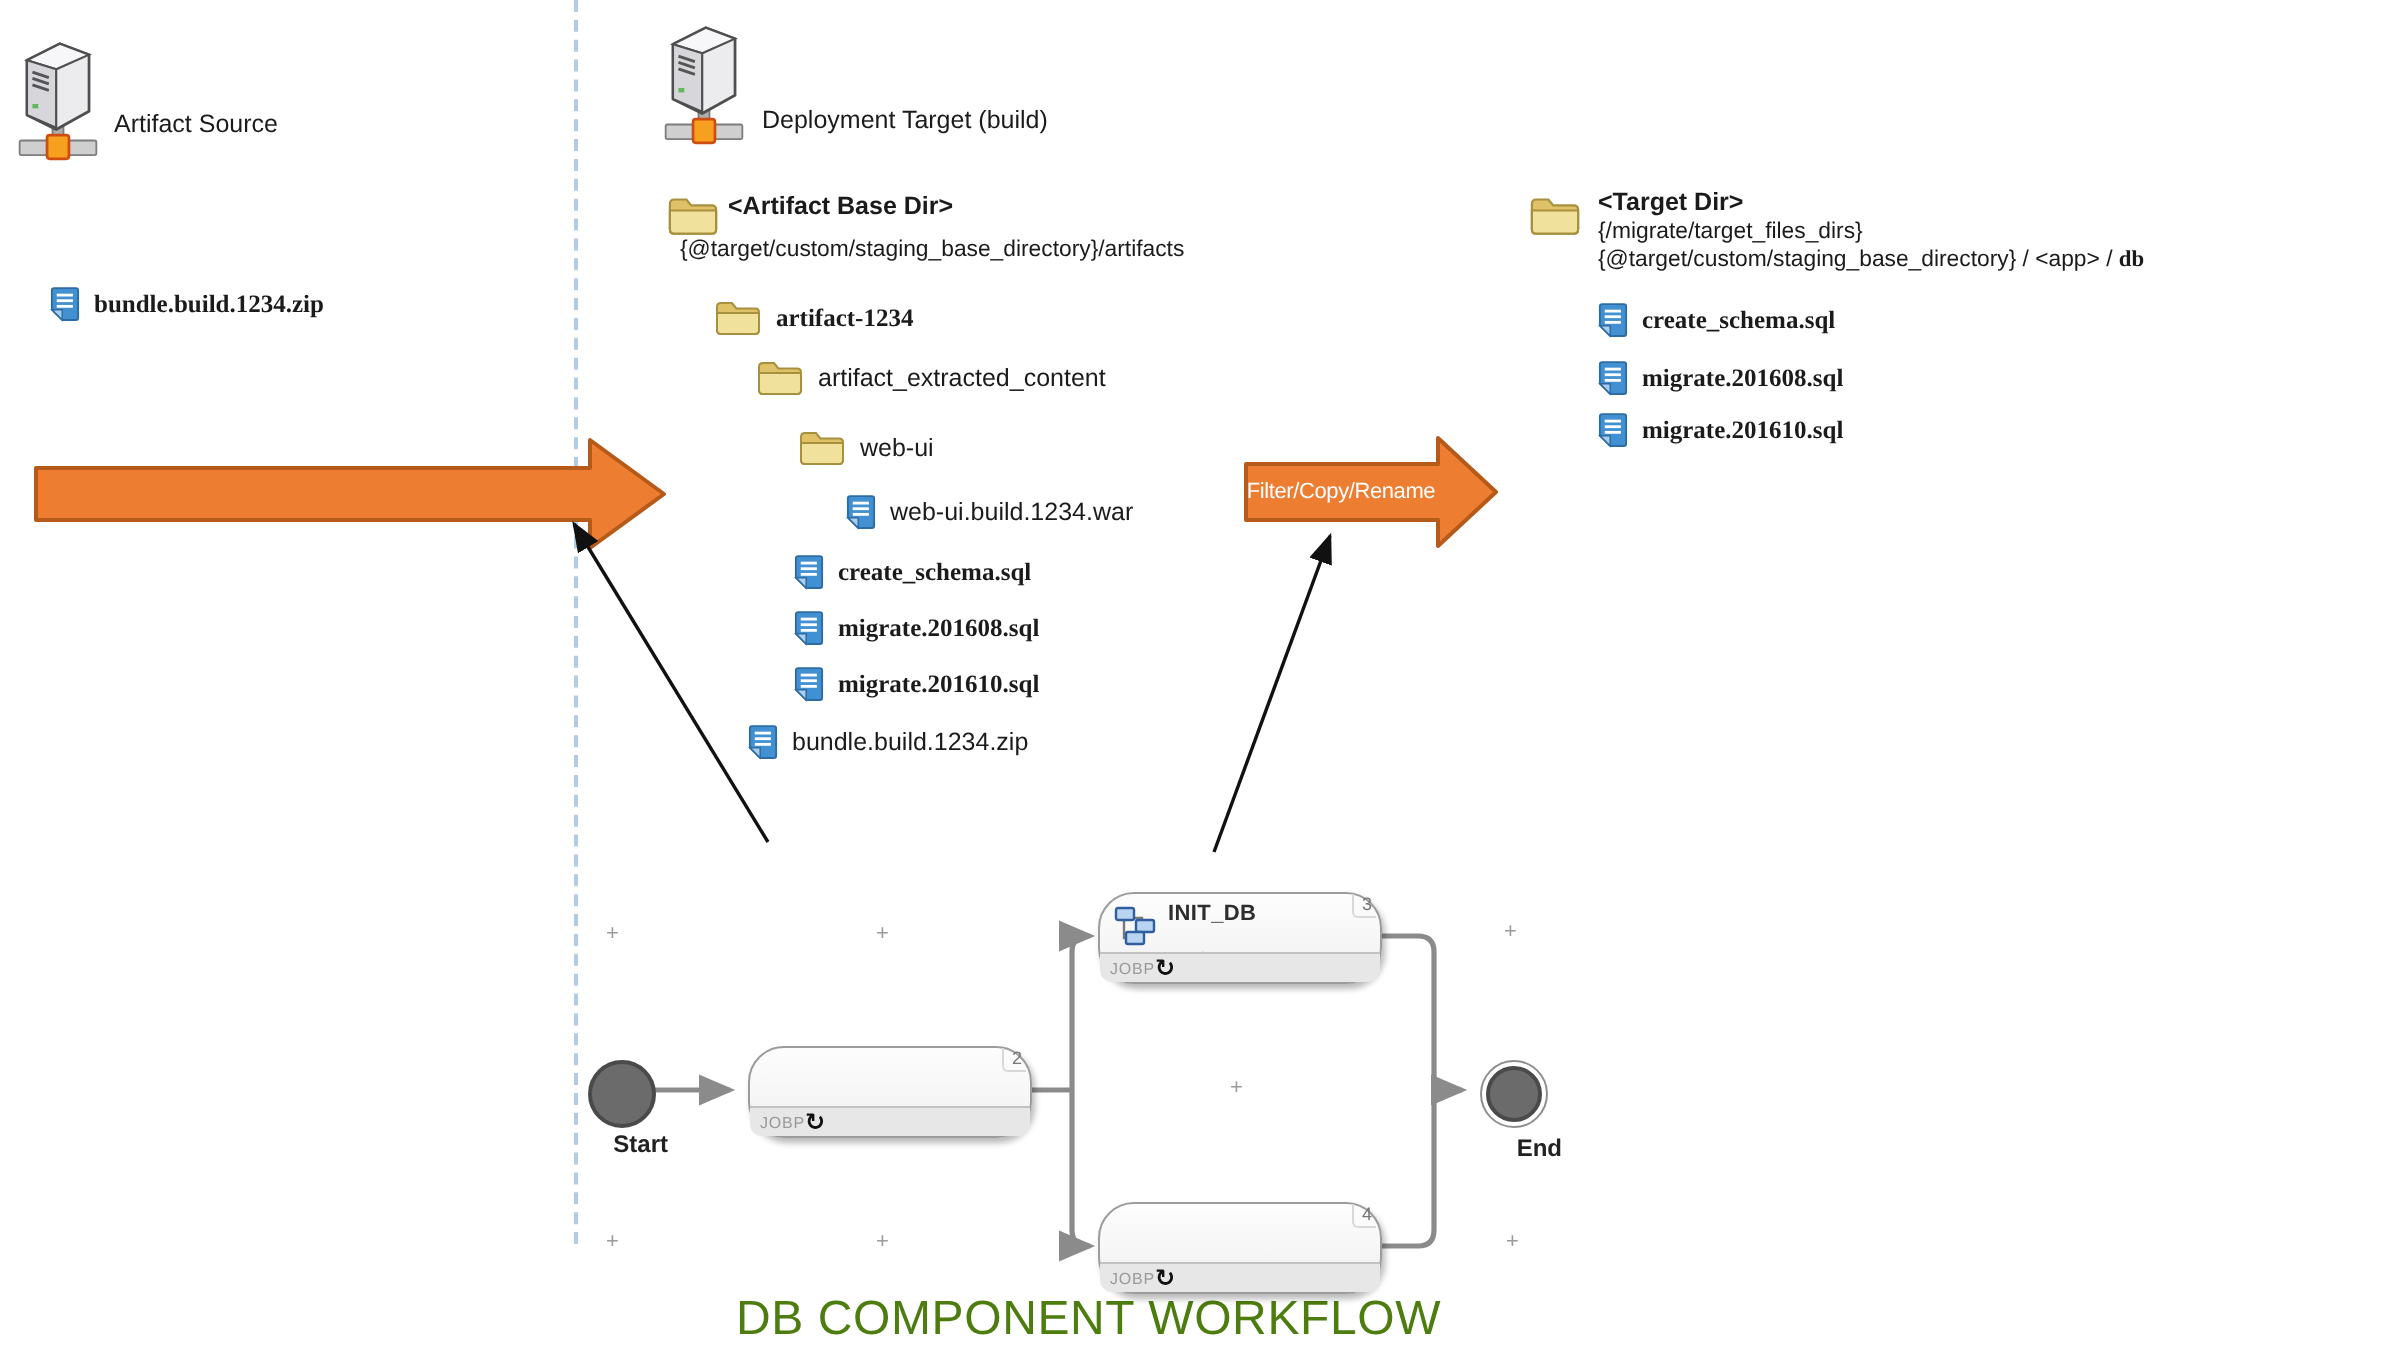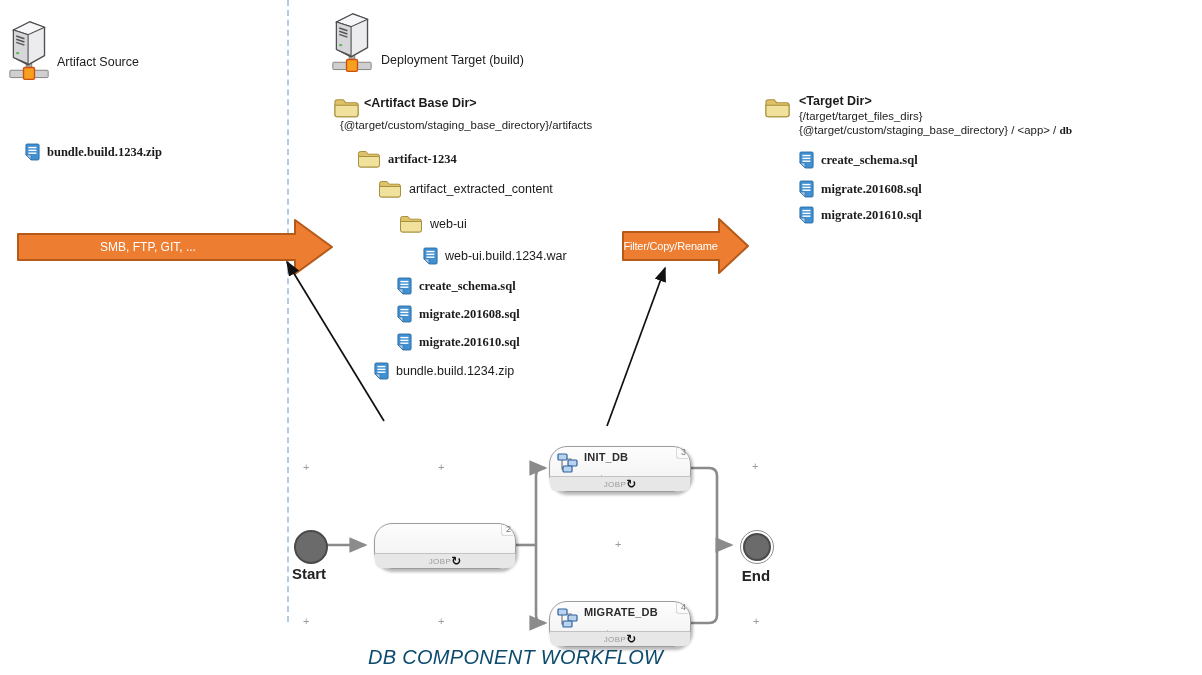--- a/index.html
+++ b/index.html
@@ -19,30 +19,30 @@
   .node{position:absolute;width:140px;height:44px;border:1px solid #9c9c9c;border-radius:18px;
         background:linear-gradient(#fdfdfd,#f0f0f0);box-shadow:1.5px 2.5px 3px rgba(0,0,0,.28);z-index:2;}
   .node-body{display:flex;gap:6px;padding:4px 6px 0 6px;}
   .node-icon{width:22px;height:22px;margin-top:1px;flex:0 0 auto;}
   .node-title{font-size:11px;font-weight:700;color:#2d2d2d;letter-spacing:.2px;line-height:12px;}
   .node-sub{font-size:8.5px;color:#979797;margin-top:11px;text-align:center;}
   .node-num{position:absolute;top:0;right:2px;font-size:9px;color:#777;padding:0 2px 1px 4px;
             border-left:1px solid #d8d8d8;border-bottom:1px solid #d8d8d8;border-radius:0 0 0 3px;}
   .node-footer{position:absolute;left:0;right:0;bottom:0;height:14px;background:#e7e7e7;
                border-top:1px solid #c2c2c2;border-radius:0 0 6px 6px;display:flex;
-               justify-content:center;align-items:center;padding:0 5px;}
+               justify-content:flex-start;align-items:center;padding:0 5px;}
   .node-type{font-size:8px;color:#9a9a9a;letter-spacing:.4px;}
   .refresh{font-size:12px;font-weight:700;color:#111;line-height:10px;font-family:"DejaVu Sans", sans-serif;}
   .terminal{position:absolute;border-radius:50%;background:#6b6b6b;border:2px solid #4a4a4a;z-index:2;}
   .terminal-ring{position:absolute;border-radius:50%;border:1.5px solid #8f8f8f;background:#fff;
                  display:flex;align-items:center;justify-content:center;z-index:2;}
   .terminal-inner{width:24px;height:24px;border-radius:50%;background:#6b6b6b;border:2px solid #4a4a4a;}
-  .terminal-label{position:absolute;width:50px;text-align:center;font-size:15px;font-weight:700;color:#222;z-index:2;}
+  .terminal-label{position:absolute;width:50px;text-align:right;font-size:12px;font-weight:700;color:#222;z-index:2;}
   .plus{position:absolute;font-size:11px;color:#9b9b9b;line-height:11px;z-index:0;}
-  .wf-title{position:absolute;left:368px;top:646px;font-size:20px;color:#0c4a6e;letter-spacing:.3px;white-space:nowrap;font-style:italic;}
+  .wf-title{position:absolute;left:368px;top:646px;font-size:24px;color:#4d7c0f;letter-spacing:.3px;white-space:nowrap;}
   svg.overlay{position:absolute;left:0;top:0;pointer-events:none;}
 </style>
 </head>
 <body>
 
 <svg width="0" height="0" style="position:absolute" aria-hidden="true">
   <defs>
     <symbol id="sym-folder" viewBox="0 0 24 20">
       <path d="M1.5 4.5 Q1.5 2.5 3.5 2.5 L9 2.5 L11.2 5.2 L20.5 5.2 Q22.5 5.2 22.5 7.2 L22.5 16 Q22.5 18 20.5 18 L3.5 18 Q1.5 18 1.5 16 Z" fill="#dfc167" stroke="#a8913e" stroke-width="1"></path>
       <path d="M1.5 7.5 L22.5 7.5 L22.5 16 Q22.5 18 20.5 18 L3.5 18 Q1.5 18 1.5 16 Z" fill="#f0e29c" stroke="#a8913e" stroke-width="1"></path>
@@ -148,21 +148,21 @@
     <svg class="icon-file" viewBox="0 0 16 19">
         <use href="#sym-file"></use>
       </svg>
     <span class="lbl">bundle.build.1234.zip</span>
   </div>
 
   <svg class="abs icon-folder-lg" style="left:764px;top:97px" viewBox="0 0 24 20">
       <use href="#sym-folder"></use>
     </svg>
   <div class="abs lbl sb" style="left:799px;top:94px">&lt;Target Dir&gt;</div>
-  <div class="abs sm" style="left:799px;top:110px">{/target/target_files_dirs}</div>
+  <div class="abs sm" style="left:799px;top:110px">{/migrate/target_files_dirs}</div>
   <div class="abs sm" style="left:799px;top:124px"><span>{@target/custom/staging_base_directory} / &lt;app&gt; / </span><span class="b">db</span></div>
 
   <div class="row" style="left:799px;top:149px">
     <svg class="icon-file" viewBox="0 0 16 19">
         <use href="#sym-file"></use>
       </svg>
     <span class="lbl b">create_schema.sql</span>
   </div>
   <div class="row" style="left:799px;top:178px">
     <svg class="icon-file" viewBox="0 0 16 19">
@@ -173,21 +173,20 @@
   <div class="row" style="left:799px;top:204px">
     <svg class="icon-file" viewBox="0 0 16 19">
         <use href="#sym-file"></use>
       </svg>
     <span class="lbl b">migrate.201610.sql</span>
   </div>
 
   <svg class="abs" style="left:16px;top:216px;z-index:0" width="320" height="64">
     <polygon points="2,18 279,18 279,4 316,31 279,58 279,44 2,44" fill="#ED7D31" stroke="#B55A18" stroke-width="2" stroke-linejoin="round"></polygon>
   </svg>
-  <div class="orange-label" style="left:18px;top:234px;width:260px;line-height:26px;font-size:12px">SMB, FTP, GIT, ...</div>
 
   <svg class="abs" style="left:620px;top:216px;z-index:0" width="132" height="62">
     <polygon points="3,16 99,16 99,3 128,30 99,57 99,44 3,44" fill="#ED7D31" stroke="#B55A18" stroke-width="2" stroke-linejoin="round"></polygon>
   </svg>
   <div class="orange-label" style="left:622px;top:233px;width:97px;line-height:26px;font-size:11px;letter-spacing:-0.2px">Filter/Copy/Rename</div>
 
   <svg class="overlay" width="1202" height="675" style="z-index:3">
     <defs>
       <marker id="mk-black" markerWidth="10" markerHeight="9" refX="8" refY="3.5" orient="auto">
         <path d="M0,0 L9,3.5 L0,7 Z" fill="#111"></path>
@@ -243,29 +242,20 @@
       </div>
     </div>
     <span class="node-num">3</span>
     <div class="node-footer">
       <span class="node-type">JOBP</span>
       <span class="refresh">↻</span>
     </div>
   </div>
 
   <div class="node" style="left:549px;top:601px">
-    <div class="node-body">
-      <svg class="node-icon" viewBox="0 0 22 22">
-          <use href="#sym-nodeicon"></use>
-        </svg>
-      <div>
-        <div class="node-title">MIGRATE_DB</div>
-        <div class="node-sub">Migrate DB</div>
-      </div>
-    </div>
     <span class="node-num">4</span>
     <div class="node-footer">
       <span class="node-type">JOBP</span>
       <span class="refresh">↻</span>
     </div>
   </div>
 
   <div class="terminal-ring" style="left:740px;top:530px;width:32px;height:32px">
     <div class="terminal-inner"></div>
   </div>

